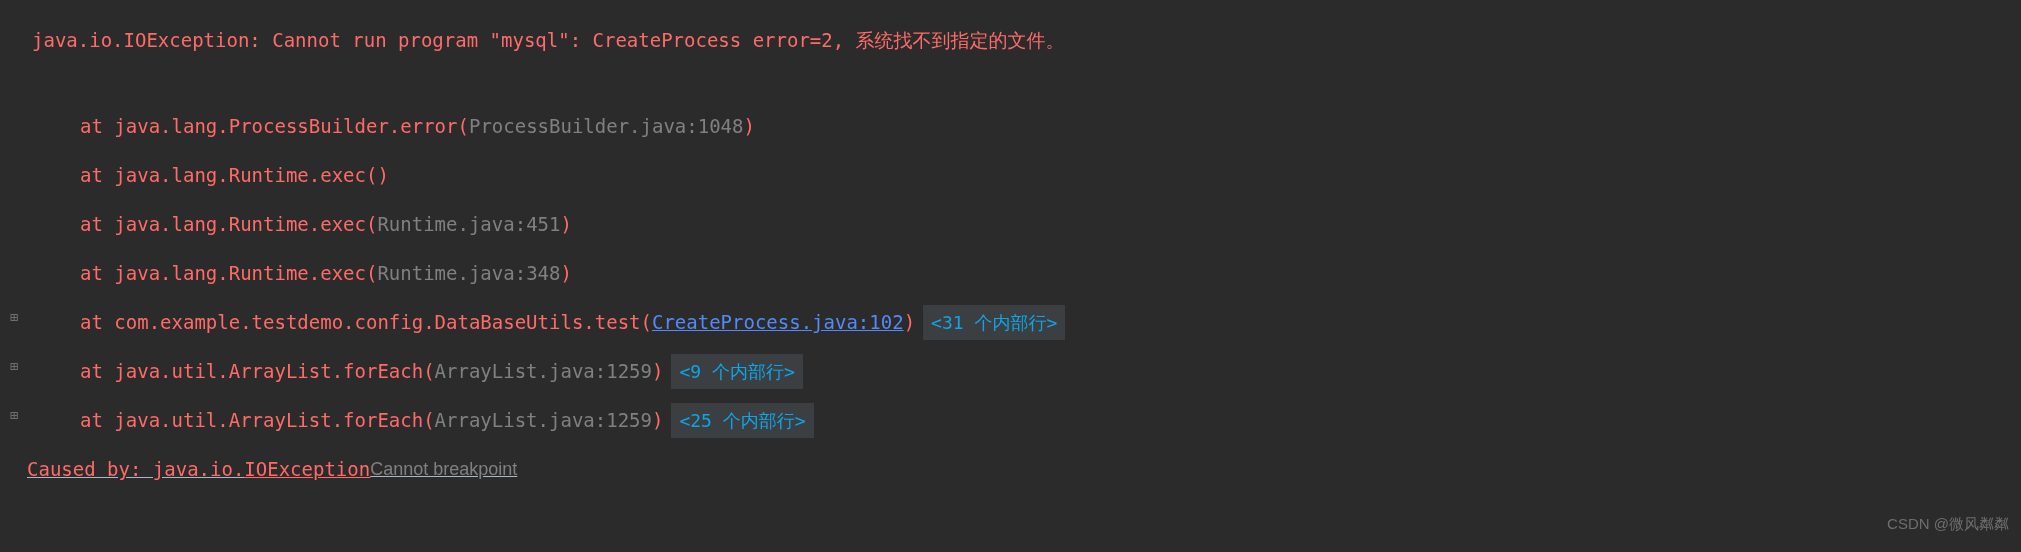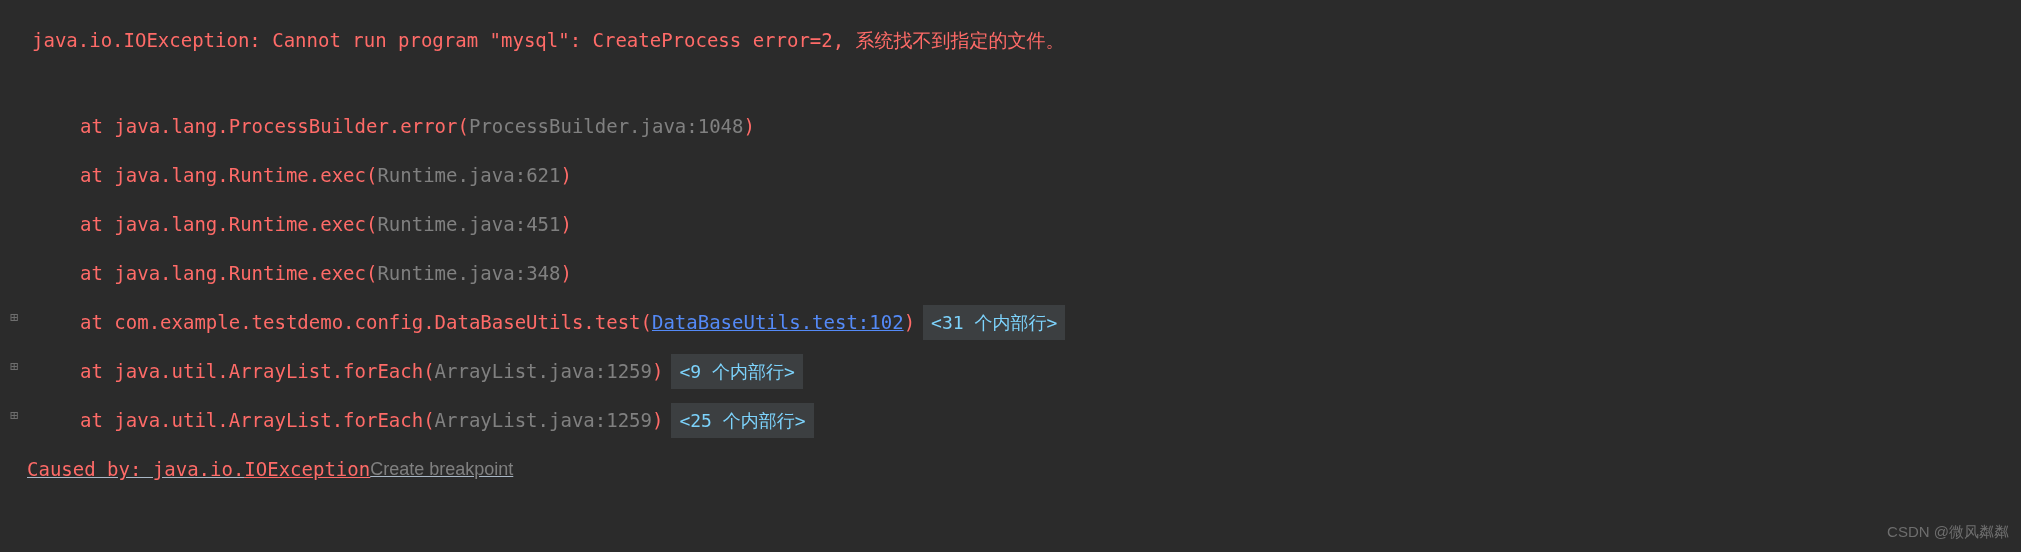--- a/index.html
+++ b/index.html
@@ -41,21 +41,21 @@
     }
     .link-blue {
       color: #548af7;
       text-decoration: underline;
     }
     .link-gray {
       color: #808080;
     }
     .badge {
       background-color: #3c3f41;
-      color: #7dd3fc;
+      color: #0ea5e9;
       padding: 0 8px;
       margin-left: 8px;
       font-size: 18px;
     }
     .expand-icon {
       position: absolute;
       left: 6px;
       color: #6e6e6e;
       font-size: 14px;
       cursor: pointer;
@@ -65,21 +65,21 @@
     .empty-line {
       height: 37px;
     }
     .breakpoint-text {
       color: #808080;
       font-family: -apple-system, sans-serif;
       font-size: 18px;
     }
     .watermark {
       position: absolute;
-      bottom: 6px;
+      bottom: 14px;
       right: 12px;
       color: #6e6e6e;
       font-size: 15px;
       font-family: sans-serif;
     }
     .line-wrapper {
       position: relative;
     }
   </style>
 </head>
@@ -97,21 +97,20 @@
   <div class="line indented">
     <span class="error-text">at java.lang.ProcessBuilder.error(</span>
       <span class="link-gray">ProcessBuilder.java:1048</span>
       <span class="error-text">)</span>
   </div>
 </div>
 
 <div class="line-wrapper">
   <div class="line indented">
     <span class="error-text">at java.lang.Runtime.exec(</span>
-      <span class="link-gray">Runtime.java:621</span>
       <span class="error-text">)</span>
   </div>
 </div>
 
 <div class="line-wrapper">
   <div class="line indented">
     <span class="error-text">at java.lang.Runtime.exec(</span>
       <span class="link-gray">Runtime.java:451</span>
       <span class="error-text">)</span>
   </div>
@@ -122,21 +121,21 @@
     <span class="error-text">at java.lang.Runtime.exec(</span>
       <span class="link-gray">Runtime.java:348</span>
       <span class="error-text">)</span>
   </div>
 </div>
 
 <div class="line-wrapper">
   <span class="expand-icon">⊞</span>
   <div class="line indented">
     <span class="error-text">at com.example.testdemo.config.DataBaseUtils.test(</span>
-      <span class="link-blue">DataBaseUtils.test:102</span>
+      <span class="link-blue">CreateProcess.java:102</span>
       <span class="error-text">)</span>
     <span class="badge">&lt;31 个内部行&gt;</span>
   </div>
 </div>
 
 <div class="line-wrapper">
   <span class="expand-icon">⊞</span>
   <div class="line indented">
     <span class="error-text">at java.util.ArrayList.forEach(</span>
       <span class="link-gray">ArrayList.java:1259</span>
@@ -152,17 +151,17 @@
       <span class="link-gray">ArrayList.java:1259</span>
       <span class="error-text">)</span>
     <span class="badge">&lt;25 个内部行&gt;</span>
   </div>
 </div>
 
 <div class="line-wrapper">
   <div class="line caused">
     <span class="error-text">Caused by: java.io.</span>
       <span class="error-text underline">IOException</span>
-      <span class="breakpoint-text"> Create breakpoint </span>
+      <span class="breakpoint-text"> Cannot breakpoint </span>
   </div>
 </div>
 
 <div class="watermark">CSDN @微风粼粼</div>
 
 </body></html>

